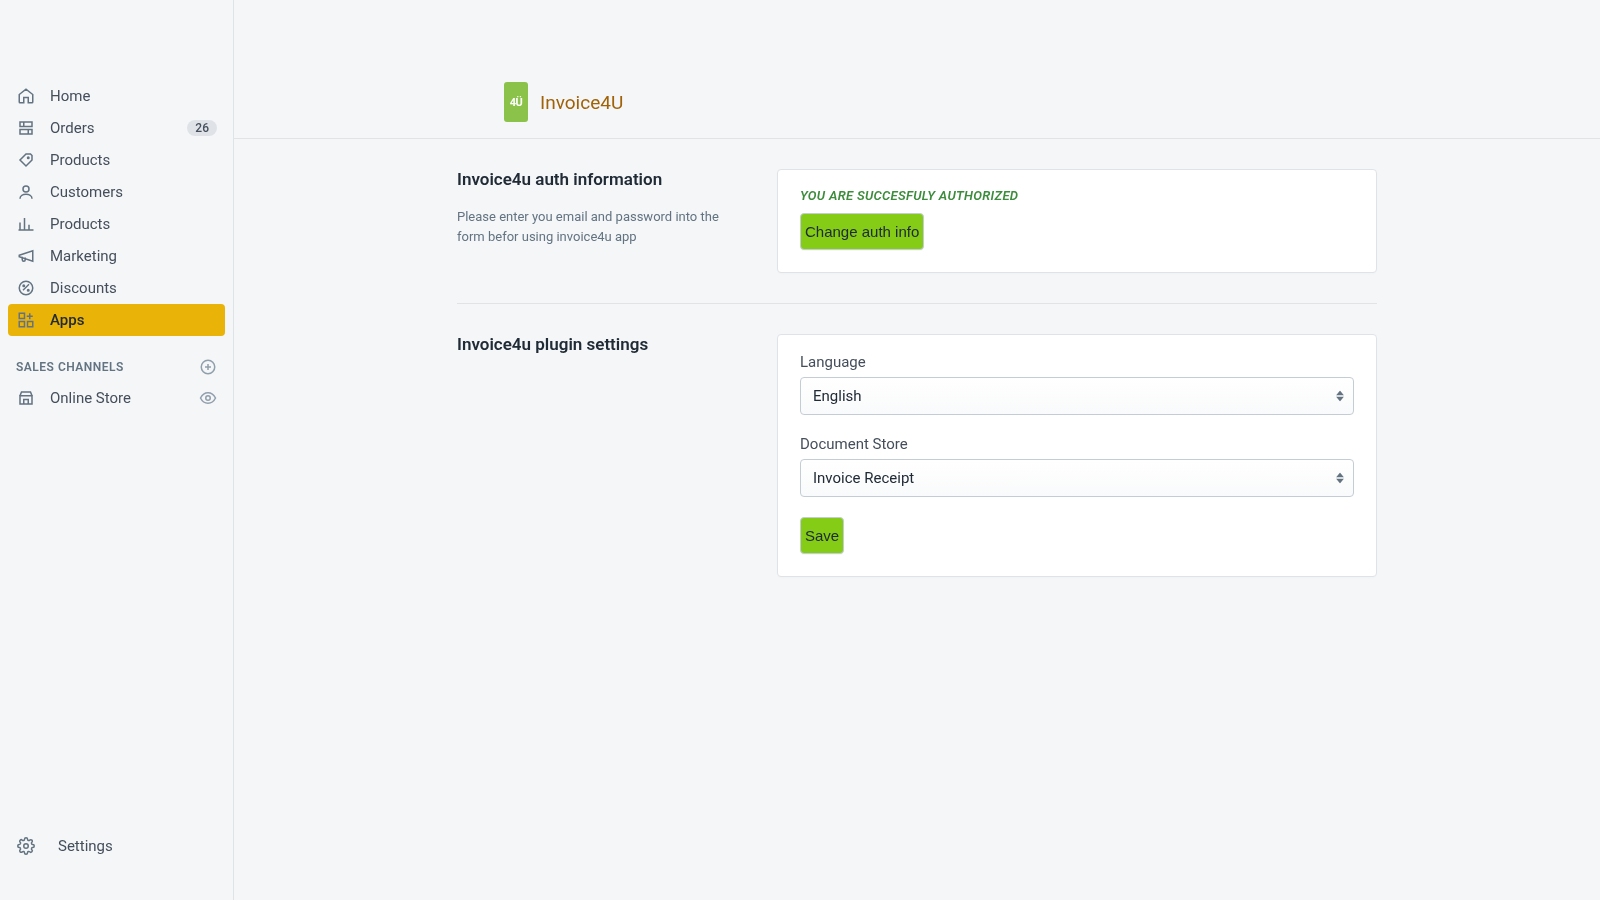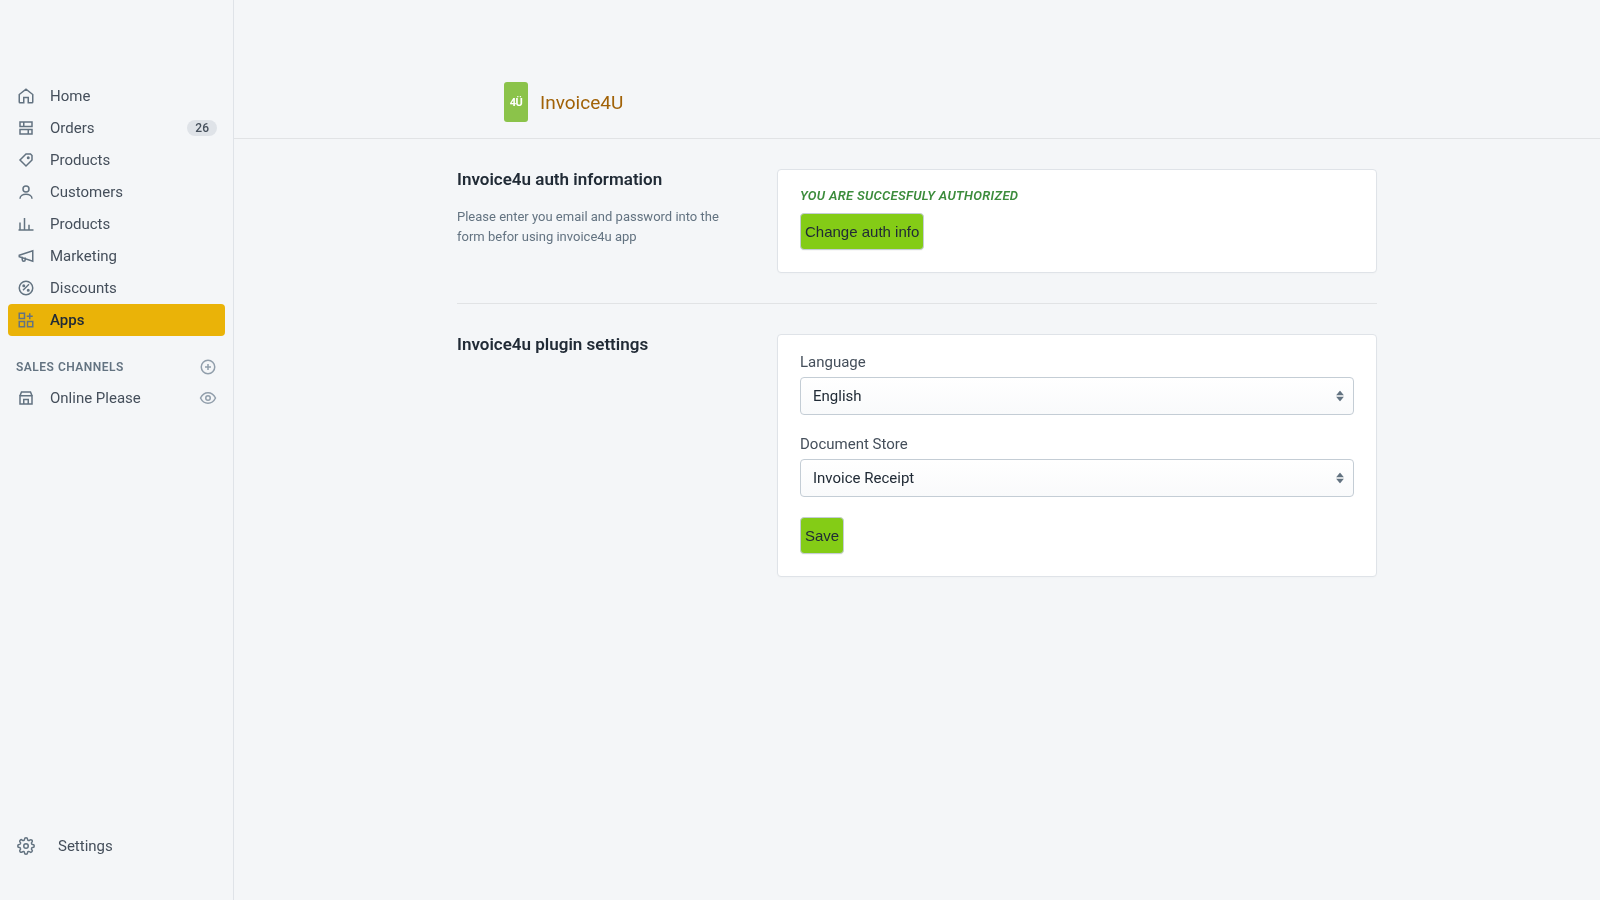--- a/index.html
+++ b/index.html
@@ -312,21 +312,21 @@
   </div>
 
   <div class="channel-item">
     <span class="icon">
       <svg width="18" height="18" viewBox="0 0 24 24" fill="none" stroke="currentColor" stroke-width="2">
           <path d="M4 9l2-5h12l2 5"></path>
           <path d="M4 9h16v11H4z"></path>
           <path d="M9 20v-6h6v6"></path>
         </svg>
     </span>
-    <span class="label">Online Please</span>
+    <span class="label">Online Store</span>
     <span class="eye">
       <svg width="18" height="18" viewBox="0 0 24 24" fill="none" stroke="currentColor" stroke-width="2">
           <path d="M2 12s3.5-7 10-7 10 7 10 7-3.5 7-10 7-10-7-10-7z"></path>
           <circle cx="12" cy="12" r="3"></circle>
         </svg>
     </span>
   </div>
 
   <div class="spacer"></div>
 

